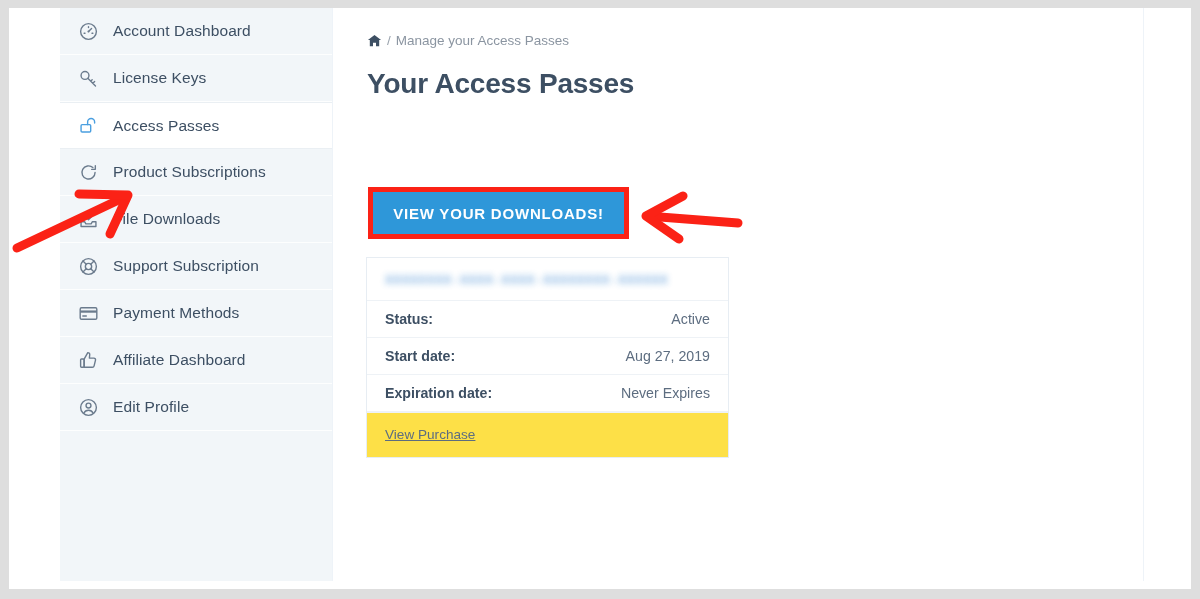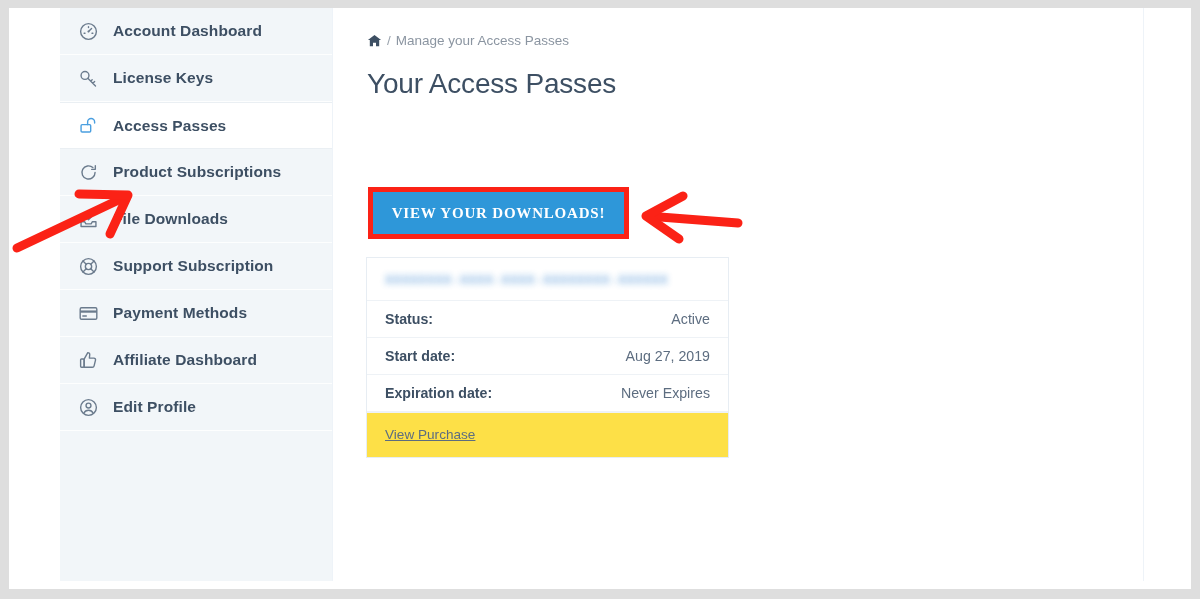--- a/index.html
+++ b/index.html
@@ -38,21 +38,21 @@
     display: flex;
     align-items: center;
     gap: 14px;
     height: 47px;
     padding: 0 0 0 18px;
     cursor: pointer;
     border-bottom: 1px solid #fdfefe;
   }
   .nav-item .nav-label {
     font-size: 15.5px;
-    font-weight: bold;
+    font-weight: normal;
     color: #3d4f63;
     letter-spacing: .1px;
     white-space: nowrap;
   }
   .nav-item.active {
     background: #ffffff;
     border-top: 1px solid #eaeff3;
     border-bottom: 1px solid #eaeff3;
   }
   .nav-item.active .nav-label { color: #3d4f63; }
@@ -84,21 +84,21 @@
     font-size: 13.5px;
     color: #8b95a1;
     height: 20px;
   }
   #breadcrumb .home-ico { color: #3d4f63; display: flex; }
   #breadcrumb .sep { color: #9aa3ad; }
 
   h1#page-title {
     margin: 18px 0 0 0;
     font-size: 28px;
-    font-weight: normal;
+    font-weight: bold;
     color: #3d4f63;
     letter-spacing: -0.2px;
   }
 
   #intro {
     margin: 14px 0 0 0;
     max-width: 740px;
     font-size: 15.2px;
     line-height: 26px;
     color: #64758a;
@@ -110,21 +110,21 @@
     left: 359px; top: 179px;
     width: 261px; height: 52px;
     border: 5px solid #fb2216;
     background: #fb2216;
   }
   #cta-button {
     width: 100%; height: 100%;
     border: none;
     background: #2e97d9;
     color: #ffffff;
-    font-family: Liberation Serif, serif;
+    font-family: Liberation Sans, sans-serif;
     font-size: 15px;
     font-weight: bold;
     letter-spacing: 0.8px;
     cursor: pointer;
     display: flex; align-items: center; justify-content: center;
   }
 
   
   #pass-card {
     position: absolute;

